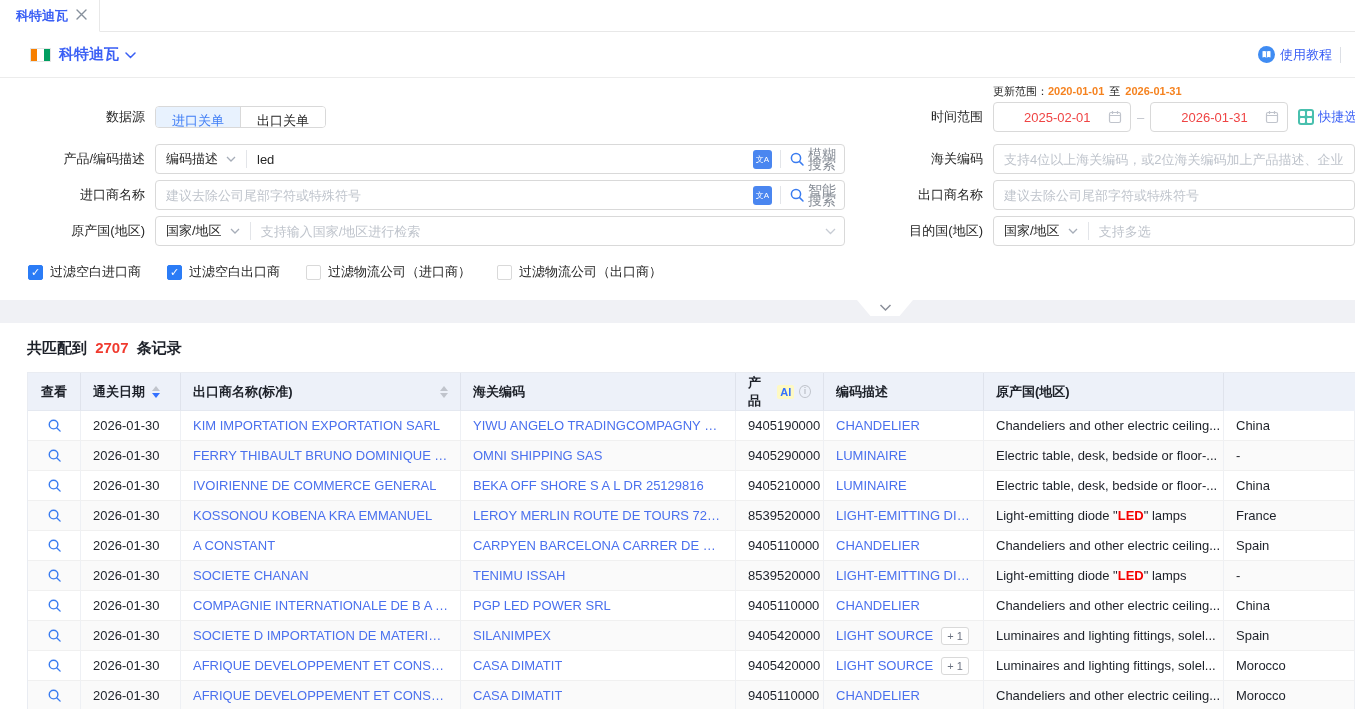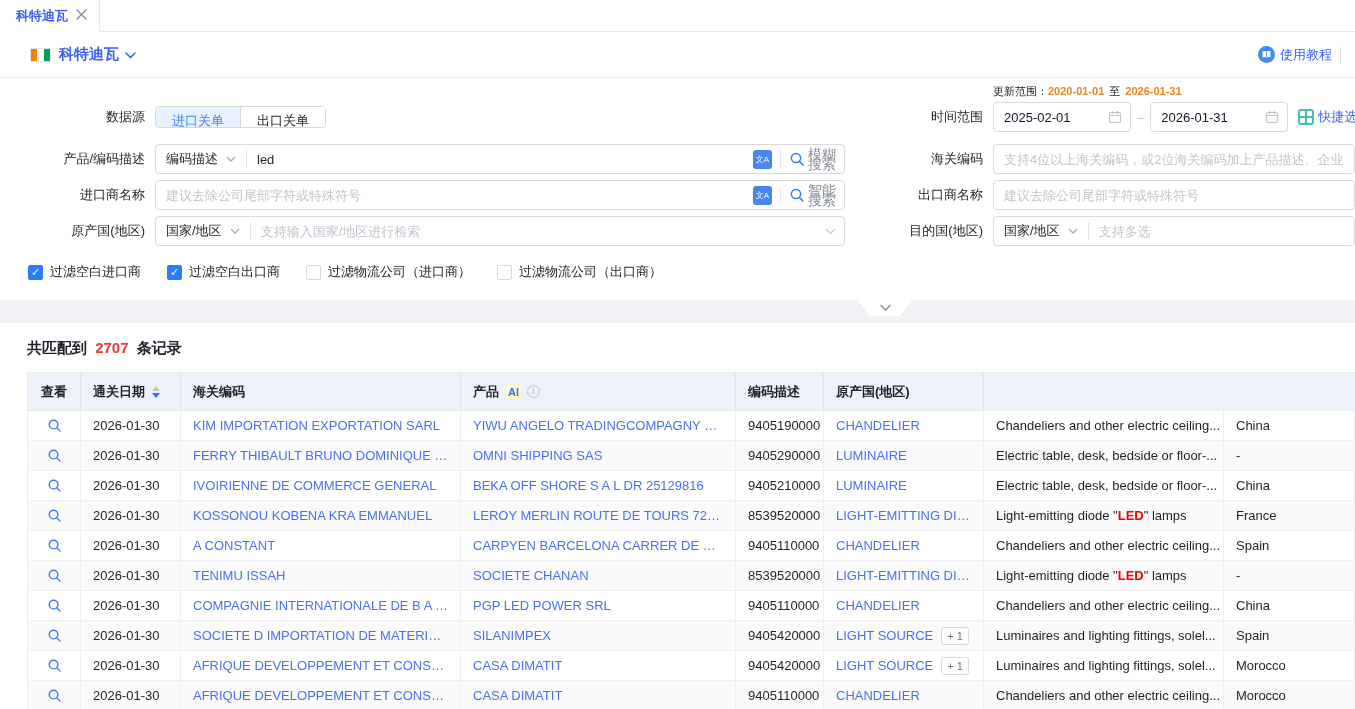--- a/index.html
+++ b/index.html
@@ -46,21 +46,21 @@
   .ib-sep { width:1px; height:18px; background:#e3e5e9; flex:none; }
   .ib-input { flex:1; border:0; outline:0; padding:0 10px; font:inherit; color:#262626; min-width:0; background:transparent; }
   .ib-input::placeholder { color:#bfc4cc; }
   .trans-icon { width:19px; height:19px; border-radius:3px; background:#4a86f0; color:#fff;
                 font-size:8px; line-height:19px; text-align:center; flex:none; margin:0 8px; cursor:pointer; letter-spacing:0; }
   .search-action { display:flex; align-items:center; gap:3px; padding:0 8px 0 8px; cursor:pointer; flex:none; }
   .search-2line { font-size:14px; line-height:10px; color:#8a9099; }
   .chev { flex:none; margin:0 8px; }
   
   .datebox { border:1px solid #d9d9d9; border-radius:4px; height:30px; width:138px; display:flex; align-items:center; padding:0 8px 0 10px; flex:none; }
-  .datebox .val { flex:1; color:#0f172a; }
+  .datebox .val { flex:1; color:#ef4444;margin-left:20px; }
   .range-dash { color:#c0c4cc; margin:0 6px; }
   .quick { display:flex; align-items:center; gap:4px; margin-left:10px; flex:none; cursor:pointer; }
   .quick-icon { width:16px; height:16px; border-radius:3px; background:#49c0ae; display:grid; grid-template-columns:5px 5px; grid-template-rows:5px 5px; gap:2px; place-content:center; }
   .quick-icon i { background:#fff; border-radius:1px; }
   .quick-label { color:#3a5ff5; white-space:nowrap; }
   
   .cbrow { display:flex; align-items:center; gap:26px; padding-left:1px; height:24px; }
   .cb { display:flex; align-items:center; gap:7px; cursor:pointer; }
   .cb-box { width:15px; height:15px; border-radius:2px; border:1px solid #d9d9d9; background:#fff; flex:none;
             display:flex; align-items:center; justify-content:center; font-size:11px; color:#fff; }
@@ -316,20 +316,31 @@
         <span>通关日期</span>
         <span class="sort">
           <svg width="8" height="5" viewBox="0 0 8 5">
               <path d="M4 0 L8 5 H0 Z" fill="#c0c4cc"></path>
             </svg>
           <svg width="8" height="5" viewBox="0 0 8 5">
               <path d="M4 5 L0 0 H8 Z" fill="#3370ff"></path>
             </svg>
         </span>
       </div>
+      <div class="th">
+        <span>出口商名称(标准)</span>
+        <span class="sort right">
+          <svg width="8" height="5" viewBox="0 0 8 5">
+              <path d="M4 0 L8 5 H0 Z" fill="#c0c4cc"></path>
+            </svg>
+          <svg width="8" height="5" viewBox="0 0 8 5">
+              <path d="M4 5 L0 0 H8 Z" fill="#c0c4cc"></path>
+            </svg>
+        </span>
+      </div>
       <div class="th">海关编码</div>
       <div class="th">
         <span>产品</span>
         <span class="ai-badge">AI</span>
         <i class="info-icon">i</i>
       </div>
       <div class="th">编码描述</div>
       <div class="th">原产国(地区)</div>
     </div>
     <div>
@@ -460,24 +471,24 @@
         </div>
         <div class="tr">
           <div class="td c-view">
             <svg width="15" height="15" viewBox="0 0 16 16">
               <circle cx="7" cy="7" r="4.6" fill="none" stroke="#3a7cf0" stroke-width="1.5"></circle>
               <path d="M10.6 10.6 L14 14" stroke="#3a7cf0" stroke-width="1.5" stroke-linecap="round"></path>
             </svg>
           </div>
           <div class="td">2026-01-30</div>
           <div class="td">
+            <a>SOCIETE CHANAN</a>
+          </div>
+          <div class="td">
             <a>TENIMU ISSAH</a>
-          </div>
-          <div class="td">
-            <a>SOCIETE CHANAN</a>
           </div>
           <div class="td">8539520000</div>
           <div class="td">
             <a>LIGHT-EMITTING DIODE</a>
           </div>
           <div class="td">
             <span class="d-pre">Light-emitting diode "</span>
             <span class="d-led">LED</span>
             <span class="d-post">" lamps</span>
           </div>

